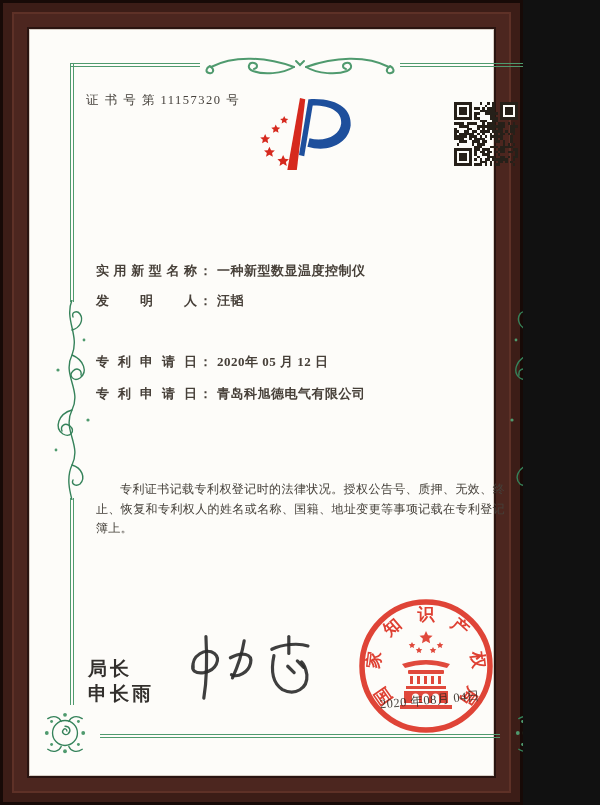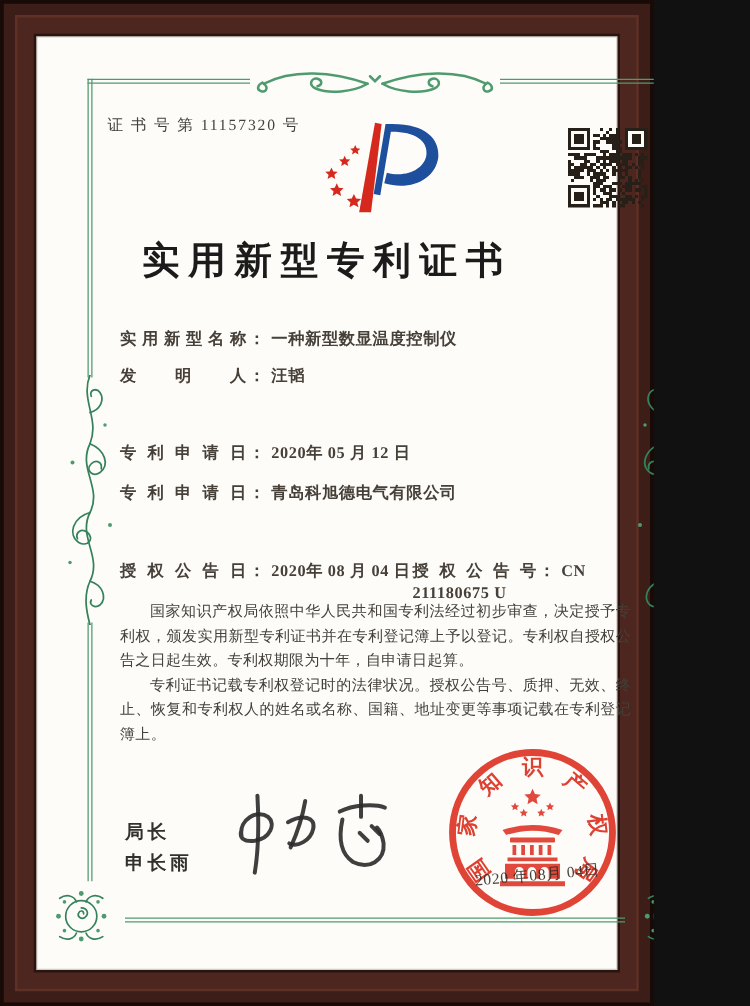--- a/index.html
+++ b/index.html
@@ -45,21 +45,21 @@
   .fcolon{display:inline-block;margin:0 5px 0 1px;}
   .fvalue{letter-spacing:0.5px;}
   .grant2{position:absolute;left:234px;top:0;}
   .grant2 .flabel{width:100px;}
   
   .body{left:66px;top:450px;width:409px;}
   .body p{margin:0;text-indent:2em;font-size:12px;line-height:19.5px;color:#45403a;
           letter-spacing:0.3px;text-align:justify;}
   
   .officer{font-family:"Liberation Sans","DejaVu Sans",sans-serif;font-weight:700;
-           color:#33302d;font-size:15px;letter-spacing:3px;left:70px;}
+           color:#33302d;font-size:19px;letter-spacing:3px;left:58px;}
   .ot{top:626px}.on{top:651px}
   .sig{left:148px;top:598px;width:160px;height:85px;}
   .sig path{stroke:#2a2a2a;stroke-width:3;fill:none;stroke-linecap:round;opacity:.9;}
   
   .seal{left:320px;top:560px;width:152px;height:152px;}
   .seal svg{position:absolute;left:0;top:0;}
   .seal-char{position:absolute;font-size:17px;font-weight:700;color:var(--seal_red);
              opacity:.95;transform-origin:center;}
   .seal-date{left:318px;top:662px;width:164px;text-align:center;transform:rotate(-5deg);
              font-size:12.5px;color:rgba(45,40,34,.88);letter-spacing:0.5px;z-index:3;}
@@ -437,43 +437,35 @@
           <rect x="2" y="2" width="3" height="3" fill="#262019"></rect>
           <rect x="18" y="0" width="7" height="7" fill="#262019"></rect>
           <rect x="19" y="1" width="5" height="5" fill="#fdfcf9"></rect>
           <rect x="20" y="2" width="3" height="3" fill="#262019"></rect>
           <rect x="0" y="18" width="7" height="7" fill="#262019"></rect>
           <rect x="1" y="19" width="5" height="5" fill="#fdfcf9"></rect>
           <rect x="2" y="20" width="3" height="3" fill="#262019"></rect>
         </svg>
     </div>
 
-    <div class="abs title">实用新型专利证书</div>
 
     <div class="abs frow r2">
       <span class="flabel">发明人</span><span class="fcolon">：</span><span class="fvalue">汪韬</span>
     </div>
     <div class="abs frow r1">
       <span class="flabel">实用新型名称</span><span class="fcolon">：</span><span class="fvalue">一种新型数显温度控制仪</span>
     </div>
     <div class="abs frow r4">
       <span class="flabel">专利申请日</span><span class="fcolon">：</span><span class="fvalue">2020年 05 月 12 日</span>
     </div>
     <div class="abs frow r5">
       <span class="flabel">专利申请日</span><span class="fcolon">：</span><span class="fvalue">青岛科旭德电气有限公司</span>
     </div>
-    <div class="abs frow r7">
-      <span class="flabel">授权公告日</span><span class="fcolon">：</span><span class="fvalue">2020年 08 月 04 日</span>
-      <span class="grant2">
-        <span class="flabel">授权公告号</span><span class="fcolon">：</span><span class="fvalue">CN 211180675 U</span>
-      </span>
-    </div>
 
     <div class="abs body">
-      <p>国家知识产权局依照中华人民共和国专利法经过初步审查，决定授予专利权，颁发实用新型专利证书并在专利登记簿上予以登记。专利权自授权公告之日起生效。专利权期限为十年，自申请日起算。</p>
       <p>专利证书记载专利权登记时的法律状况。授权公告号、质押、无效、终止、恢复和专利权人的姓名或名称、国籍、地址变更等事项记载在专利登记簿上。</p>
     </div>
 
     <div class="abs officer ot">局长</div>
     <div class="abs officer on">申长雨</div>
 
     <div class="abs sig">
       <svg width="160" height="85" viewBox="0 0 150 80">
         <path d="M14,38 C12,26 26,18 34,24 C40,29 36,40 24,42 C16,43 12,40 14,34"></path>
         <path d="M26,8 C27,26 27,48 24,66"></path>

